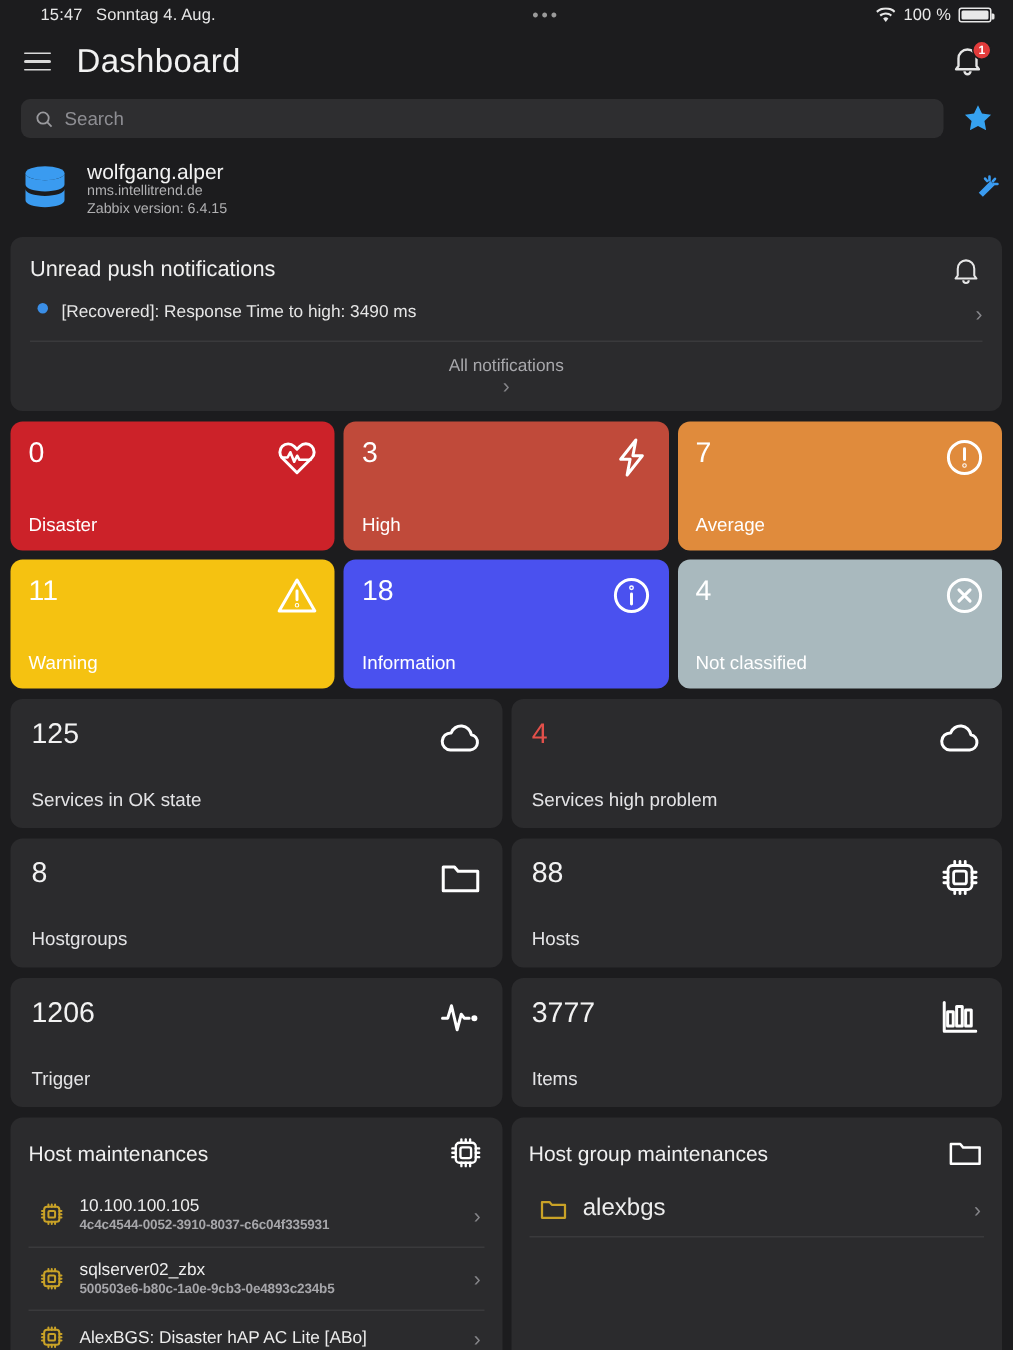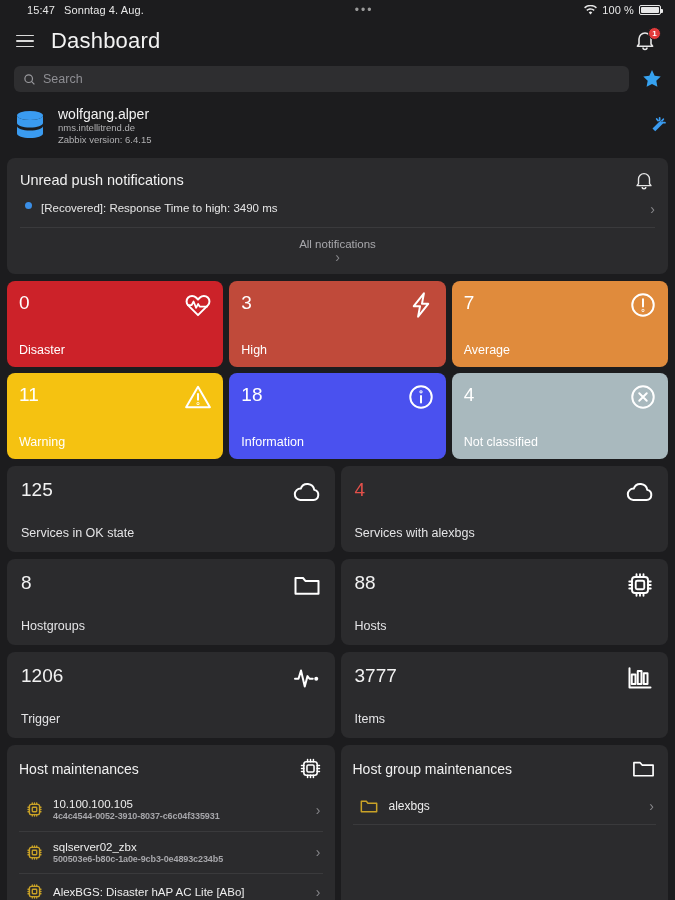--- a/index.html
+++ b/index.html
@@ -109,21 +109,21 @@
   .maint-head .t { flex: 1; font-size: 14px; color: #f0f0f0; }
   .maint-row {
     display: flex; align-items: center; gap: 9px; padding: 8px 2px 8px 6px;
     border-bottom: 1px solid #3a3a3c;
   }
   .maint-row .body { flex: 1; min-width: 0; }
   .m-title { font-size: 11.5px; color: #ededed; line-height: 14px; }
   .m-sub { font-size: 9px; color: #a6a6aa; line-height: 11.5px; font-weight: 700; letter-spacing: -.1px; word-break: break-all; }
   .mi { flex: none; width: 19px; height: 19px; color: #c9a227; }
   .grp-row { display: flex; align-items: center; gap: 11px; padding: 7px 2px 9px 6px; border-bottom: 1px solid #3a3a3c; }
-  .grp-row .t { flex: 1; font-size: 12px; color: #ededed; }
+  .grp-row .t { flex: 1; font-size: 16px; color: #ededed; }
   svg { display: block; }
 </style>
 </head>
 <body>
 
 <div class="screen">
 
   <div class="statusbar">
     <div class="sb-left">
       <span>15:47</span>
@@ -294,21 +294,21 @@
       <div class="num">125</div>
       <div class="lbl">Services in OK state</div>
       <span class="ic">
         <svg width="30" height="30" viewBox="0 0 24 24" fill="none" stroke="#fff" stroke-width="1.6" stroke-linejoin="round">
           <path d="M6.6 18.4h10.6a4.1 4.1 0 0 0 .6-8.1 5.6 5.6 0 0 0-10.8-1 3.9 3.9 0 0 0-.4 9.1z"></path>
         </svg>
       </span>
     </div>
     <div class="stat">
       <div class="num alert">4</div>
-      <div class="lbl">Services with alexbgs</div>
+      <div class="lbl">Services high problem</div>
       <span class="ic">
         <svg width="30" height="30" viewBox="0 0 24 24" fill="none" stroke="#fff" stroke-width="1.6" stroke-linejoin="round">
           <path d="M6.6 18.4h10.6a4.1 4.1 0 0 0 .6-8.1 5.6 5.6 0 0 0-10.8-1 3.9 3.9 0 0 0-.4 9.1z"></path>
         </svg>
       </span>
     </div>
   </div>
 
   <div class="stat-grid">
     <div class="stat">

